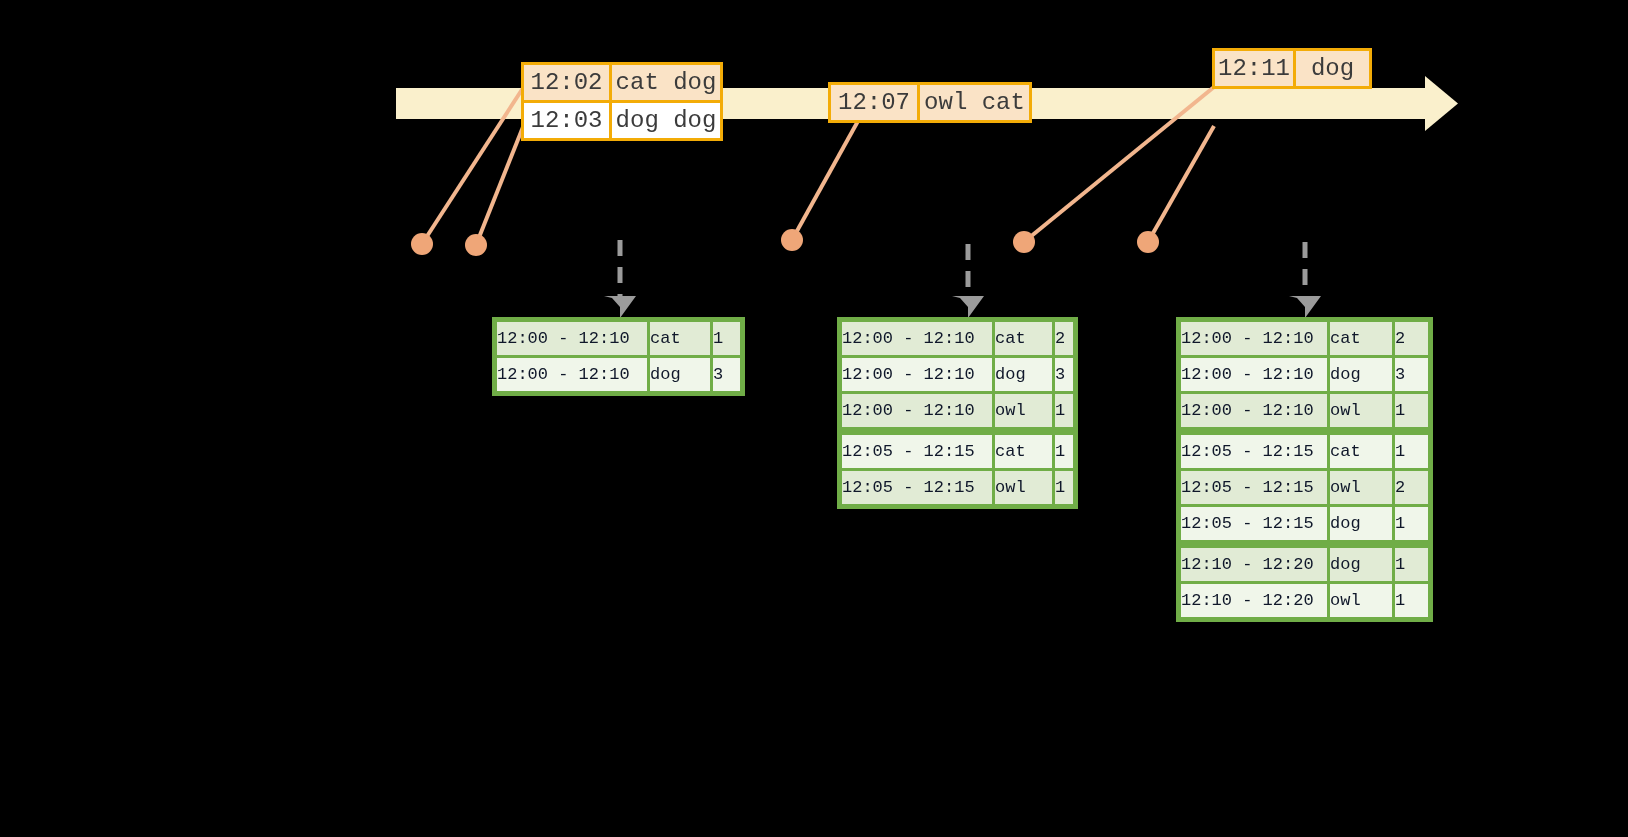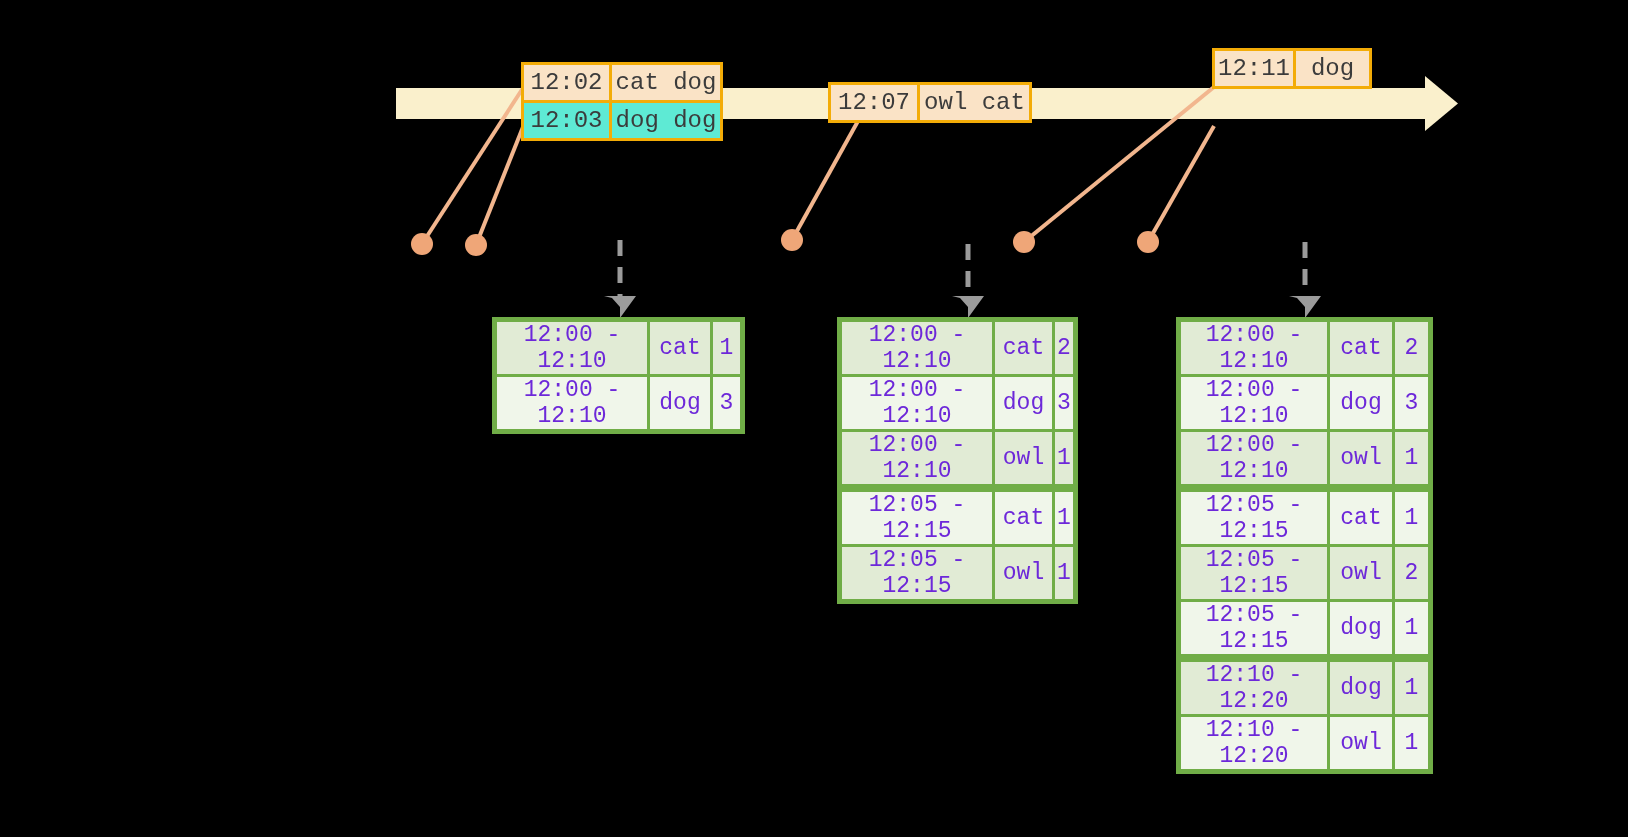--- a/index.html
+++ b/index.html
@@ -11,37 +11,37 @@
 
   
   table.event-table {
     position:absolute; border-collapse:collapse; table-layout:fixed;
   }
   table.event-table td {
     border:3px solid #F3AC07; padding:0; height:35px;
     font-size:24px; text-align:center; vertical-align:middle; color:#3B3B3B;
   }
   table.event-table tr.peach td { background:#FAE3C6; }
-  table.event-table tr.cream td { background:#5eead4; }
+  table.event-table tr.cream td { background:#ffffff; }
 
   #event-table-1 { left:521px; top:62px;  width:202px; }
   #event-table-1 td.c-time  { width:85px; }
   #event-table-2 { left:828px; top:82px;  width:204px; }
   #event-table-2 td.c-time  { width:86px; }
   #event-table-3 { left:1212px; top:48px; width:160px; }
   #event-table-3 td.c-time  { width:78px; }
 
   
   table.result-table {
     position:absolute; border-collapse:collapse; table-layout:fixed;
     border:5px solid #70AD47;
   }
   table.result-table td {
     border:3px solid #70AD47; padding:0; height:33px;
-    font-size:23px; text-align:center; vertical-align:middle; color:#6d28d9;
+    font-size:17px; text-align:left; vertical-align:middle; color:#0f172a;
   }
   table.result-table tr.dark td  { background:#E1EBD5; }
   table.result-table tr.light td { background:#F0F6EA; }
   table.result-table tr.group-start td { border-top:8px solid #70AD47; }
 
   #result-table-1 { left:492px;  top:317px; width:253px; }
   #result-table-1 td.c-window { width:150px; } #result-table-1 td.c-word { width:60px; }
   #result-table-2 { left:837px;  top:317px; width:241px; }
   #result-table-2 td.c-window { width:150px; } #result-table-2 td.c-word { width:57px; }
   #result-table-3 { left:1176px; top:317px; width:257px; }

